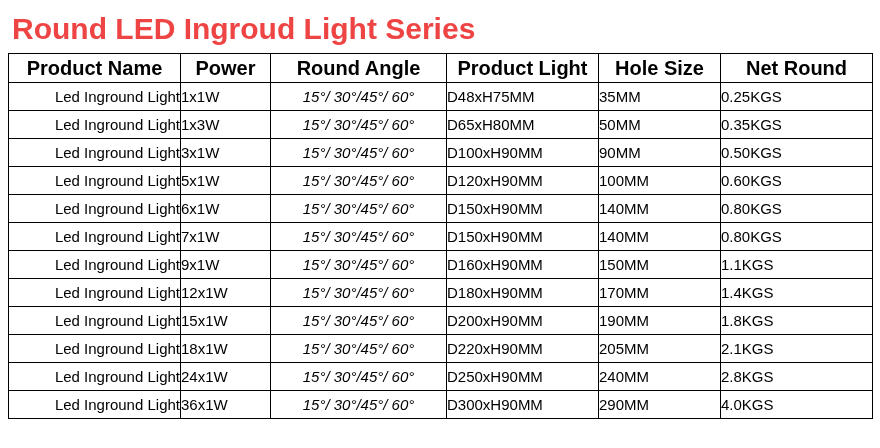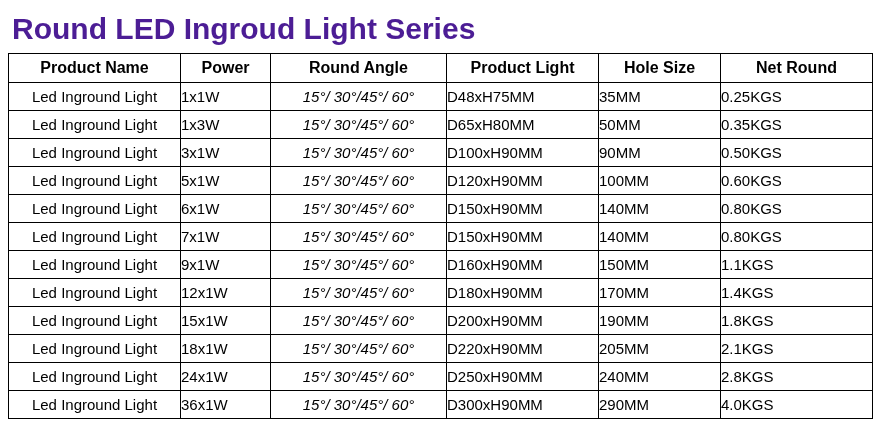--- a/index.html
+++ b/index.html
@@ -20,21 +20,21 @@
     position: relative;
     box-sizing: border-box;
   }
   .title {
     font-family: "Liberation Sans", sans-serif;
     font-size: 30px;
     font-weight: bold;
     letter-spacing: 0px;
     padding: 12px 0 8px 12px;
     line-height: 1.1;
-    color: #4c1d95;
+    color: #ef4444;
     white-space: nowrap;
   }
   .table-wrap {
     padding: 0 8px 0 8px;
   }
   table.spec {
     border-collapse: collapse;
     width: 864px;
     table-layout: fixed;
     background: #ffffff;
@@ -45,34 +45,34 @@
     padding: 0;
     height: 27px;
     font-size: 15px;
     font-family: "Liberation Sans", sans-serif;
     vertical-align: middle;
     white-space: nowrap;
     overflow: hidden;
   }
   table.spec thead th {
     font-weight: bold;
-    font-size: 16px;
+    font-size: 20px;
     text-align: center;
     height: 28px;
   }
   
   col.c0 { width: 172px; }
   col.c1 { width: 90px; }
   col.c2 { width: 176px; }
   col.c3 { width: 152px; }
   col.c4 { width: 122px; }
   col.c5 { width: 152px; }
 
   td.name {
-    text-align: center;
+    text-align: right;
     padding-left: 8px;
     margin-left: 16px;
   }
   td.center {
     text-align: left;
   }
   td.beam {
     text-align: center;
     font-family: "Liberation Serif", serif;
     font-size: 14px;

